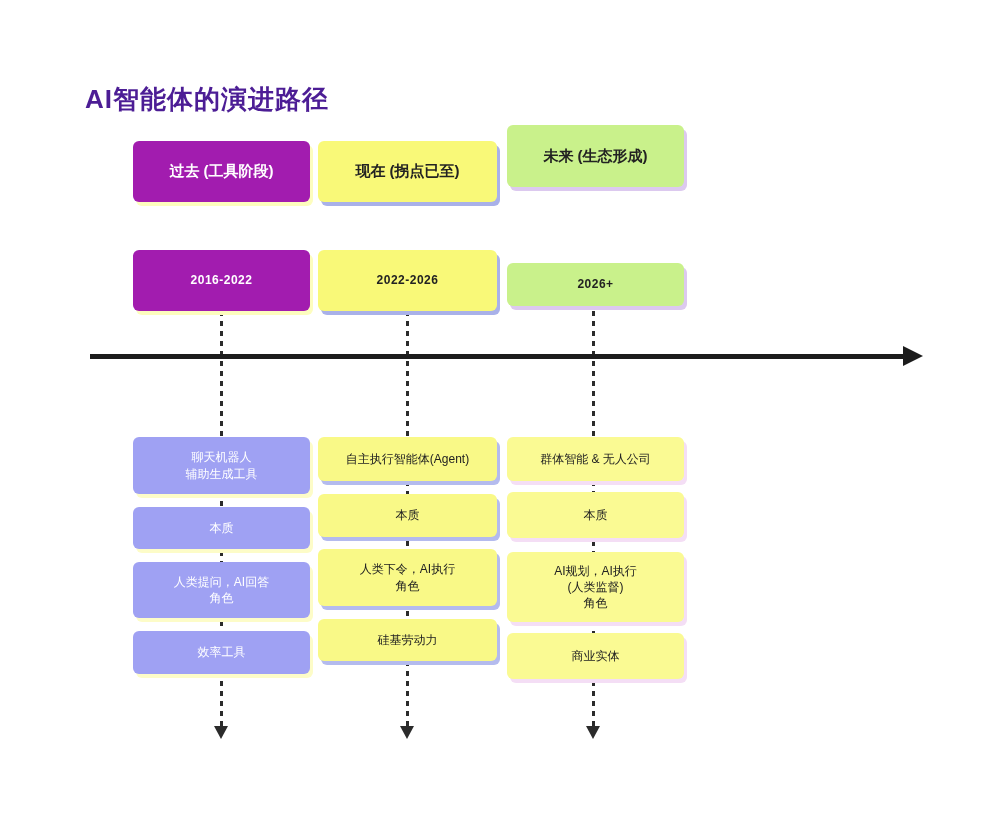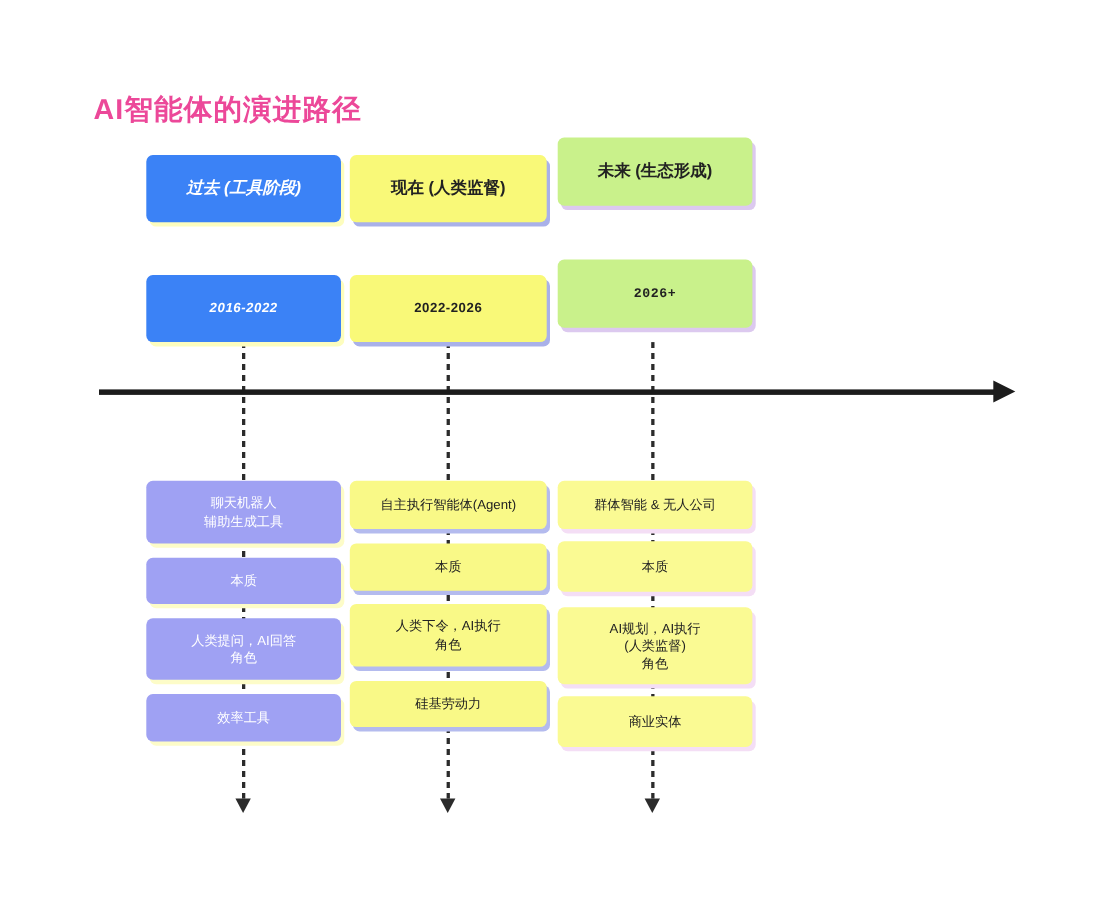--- a/index.html
+++ b/index.html
@@ -11,21 +11,21 @@
     font-family: "Liberation Sans", "DejaVu Sans", sans-serif;
     overflow: hidden;
   }
   .page-title {
     position: absolute;
     left: 85px;
     top: 82px;
     margin: 0;
     font-size: 26px;
     font-weight: 700;
-    color: #ec4899;
+    color: #4c1d95;
     letter-spacing: 1px;
   }
   
   .vline {
     position: absolute;
     top: 311px;
     height: 415px;
     width: 3px;
     background: repeating-linear-gradient(to bottom, #2b2b2b 0 5px, transparent 5px 10px);
     z-index: 1;
@@ -76,21 +76,21 @@
     white-space: pre-line;
     font-size: 12px;
     line-height: 1.35;
     z-index: 3;
     box-sizing: border-box;
     padding: 2px 6px;
   }
   .col1 { left: 133px; width: 177px; }
   .col2 { left: 318px; width: 179px; }
   .col3 { left: 507px; width: 177px; }
-  .purple-dark  { background: #3b82f6; color: #ffffff; box-shadow: 3px 4px 0 #fdfdbe; font-style: italic; }
+  .purple-dark  { background: #a21caf; color: #ffffff; box-shadow: 3px 4px 0 #fdfdbe; }
   .purple-light { background: #9fa1f3; color: #ffffff; box-shadow: 3px 4px 0 #fdfcc8; }
   .yellow       { background: #f9f978; color: #222222; box-shadow: 3px 4px 0 #a9b1e9; }
   .yellow-light { background: #f9f987; color: #222222; box-shadow: 3px 4px 0 #b4bbee; }
   .green        { background: #c9f18b; color: #222222; box-shadow: 3px 4px 0 #dcc9ef; }
   .cream        { background: #fafa93; color: #222222; box-shadow: 3px 4px 0 #f4def5; }
   .hdr  { font-weight: 700; font-size: 15px; }
   .date { font-weight: 700; font-size: 12px; letter-spacing: 0.5px; }
 </style>
 </head>
 <body>
@@ -103,26 +103,26 @@
   <div class="vline l2"></div>
   <div class="vline l3"></div>
   <div class="down-arrowhead a1"></div>
   <div class="down-arrowhead a2"></div>
   <div class="down-arrowhead a3"></div>
 
   <div class="axis-line"></div>
   <div class="axis-arrowhead"></div>
 
   <div class="bx hdr col1 purple-dark" style="top:141px;height:61px;">过去 (工具阶段)</div>
-  <div class="bx hdr col2 yellow" style="top:141px;height:61px;">现在 (人类监督)</div>
+  <div class="bx hdr col2 yellow" style="top:141px;height:61px;">现在 (拐点已至)</div>
   <div class="bx hdr col3 green" style="top:125px;height:62px;">未来 (生态形成)</div>
 
   <div class="bx date col1 purple-dark" style="top:250px;height:61px;">2016-2022</div>
   <div class="bx date col2 yellow" style="top:250px;height:61px;">2022-2026</div>
-  <div class="bx date col3 green" style="top:236px;height:62px;font-family:Liberation Mono, monospace;">2026+</div>
+  <div class="bx date col3 green" style="top:263px;height:43px;">2026+</div>
 
   <div class="bx col1 purple-light" style="top:437px;height:57px;">聊天机器人
 辅助生成工具</div>
   <div class="bx col1 purple-light" style="top:507px;height:42px;">本质</div>
   <div class="bx col1 purple-light" style="top:562px;height:56px;">人类提问，AI回答
 角色</div>
   <div class="bx col1 purple-light" style="top:631px;height:43px;">效率工具</div>
 
   <div class="bx col2 yellow-light" style="top:437px;height:44px;">自主执行智能体(Agent)</div>
   <div class="bx col2 yellow-light" style="top:494px;height:43px;">本质</div>

